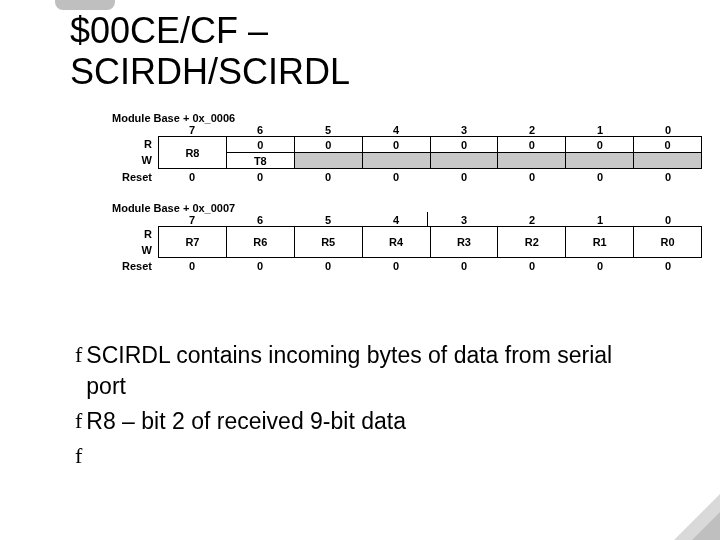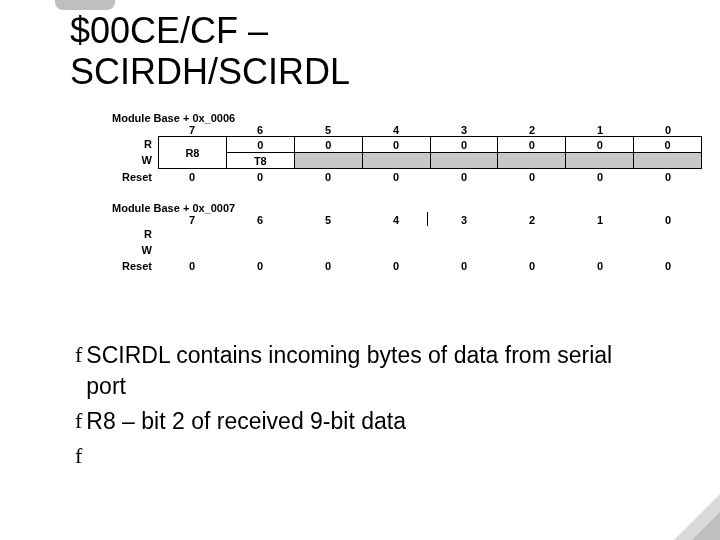--- a/index.html
+++ b/index.html
@@ -156,20 +156,30 @@
       <div class="bitcell">0</div>
     </div>
   </div>
   <div style="display:flex;">
     <div style="width:46px;">
       <div class="rowlabel" style="height:16px;line-height:16px;">R</div>
       <div class="rowlabel" style="height:16px;line-height:16px;">W</div>
     </div>
     <table class="reggrid" style="flex:1;">
       <tbody>
+          <tr>
+        <td style="width:12.5%;">R7</td>
+        <td style="width:12.5%;">R6</td>
+        <td style="width:12.5%;">R5</td>
+        <td style="width:12.5%;">R4</td>
+        <td style="width:12.5%;">R3</td>
+        <td style="width:12.5%;">R2</td>
+        <td style="width:12.5%;">R1</td>
+        <td style="width:12.5%;">R0</td>
+      </tr>
     </tbody>
       </table>
   </div>
   <div class="resetrow">
     <div class="rowlabel">Reset</div>
     <div class="rv">0</div>
     <div class="rv">0</div>
     <div class="rv">0</div>
     <div class="rv">0</div>
     <div class="rv">0</div>

